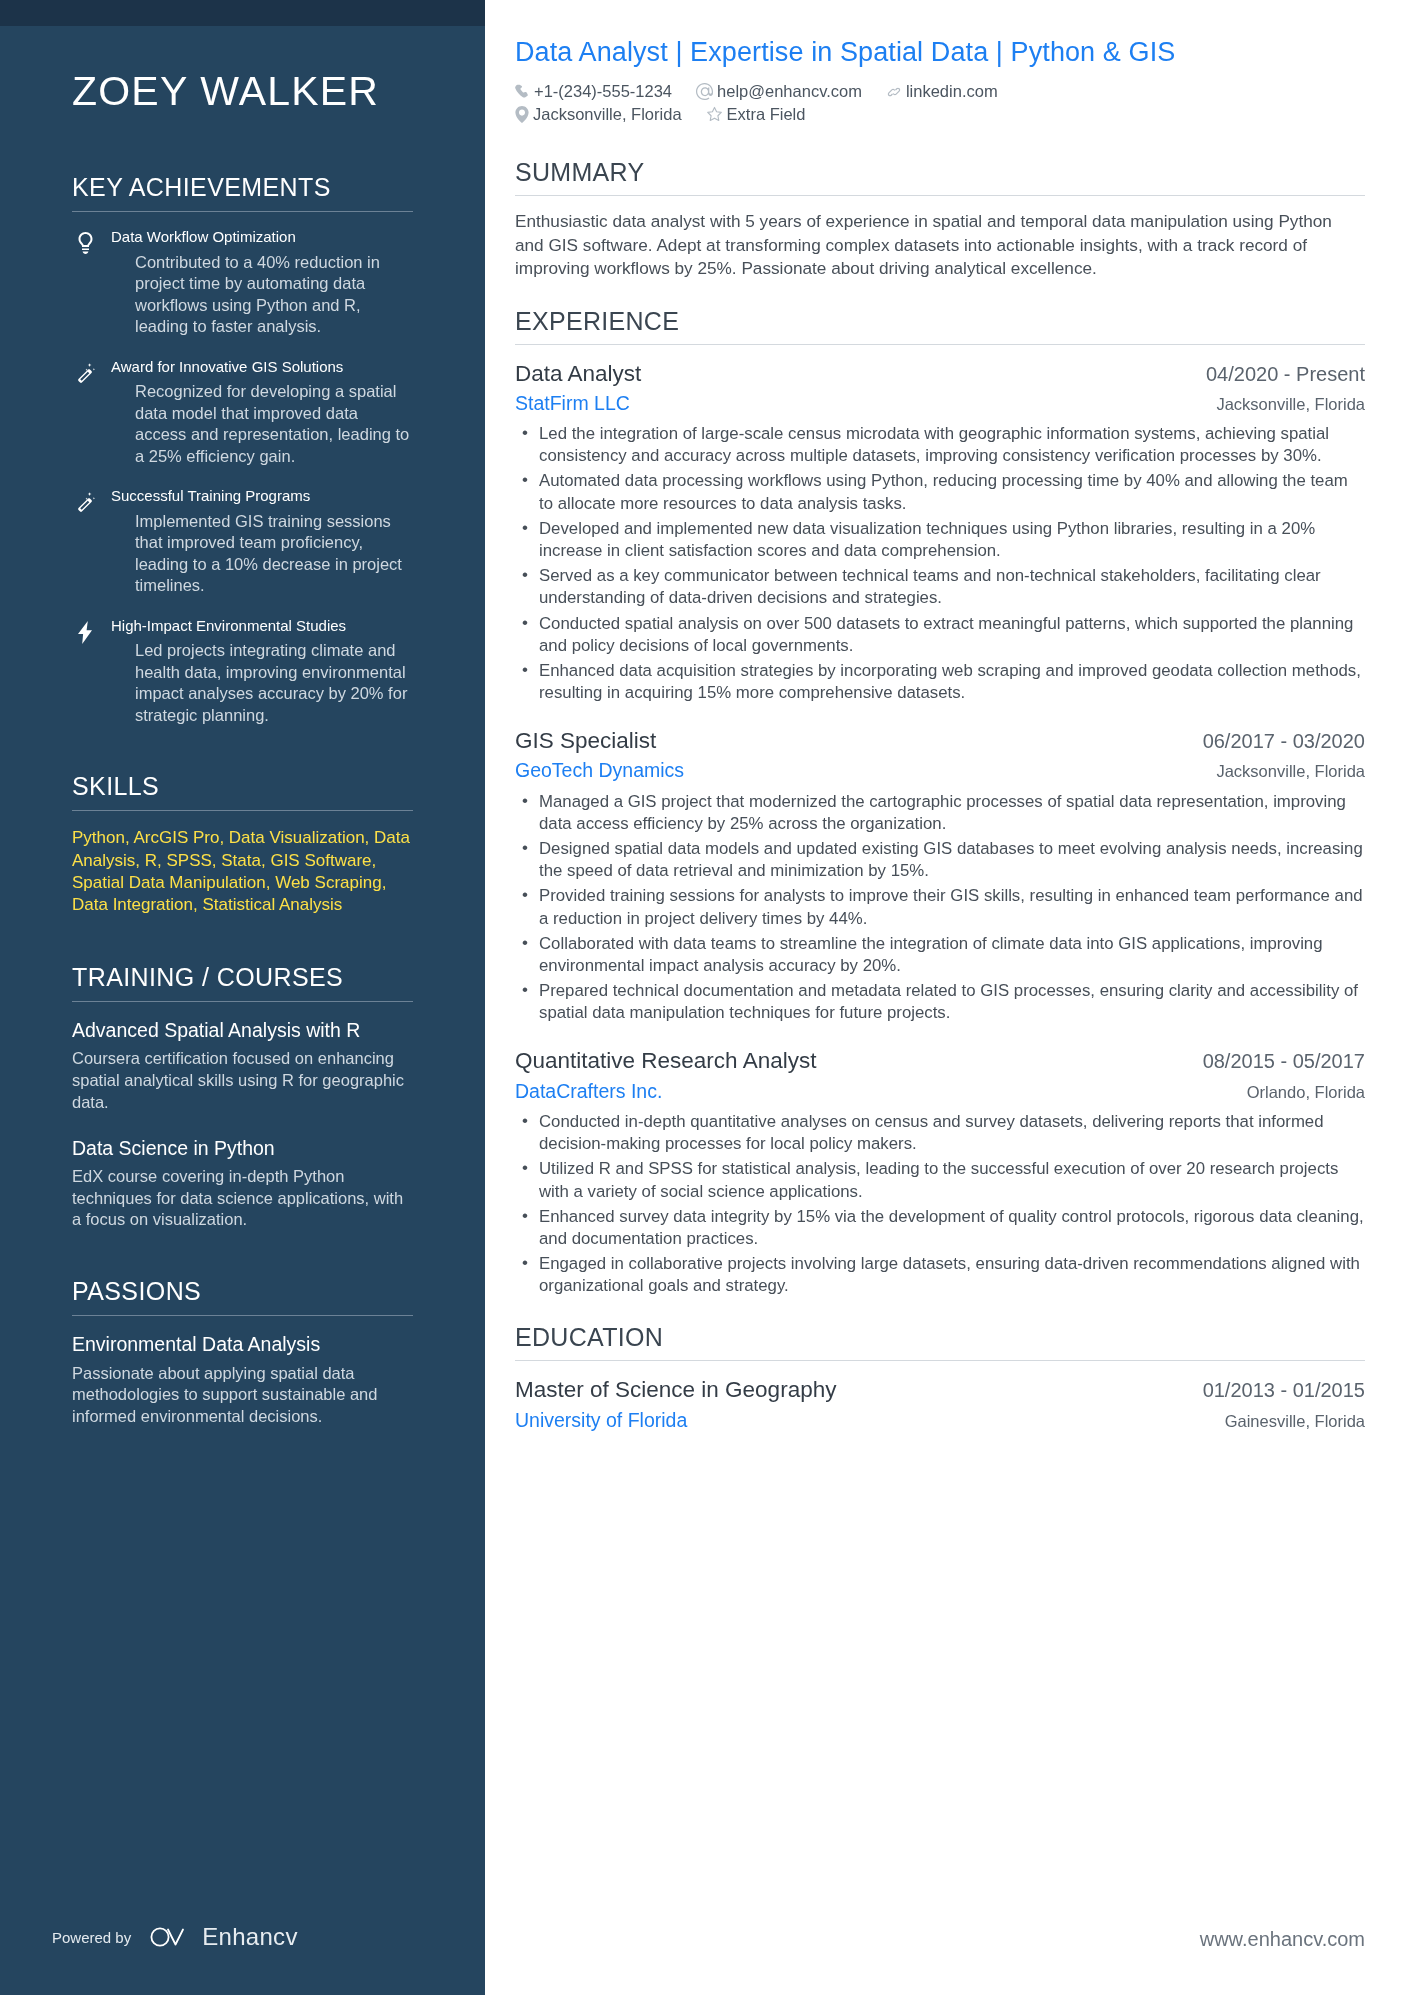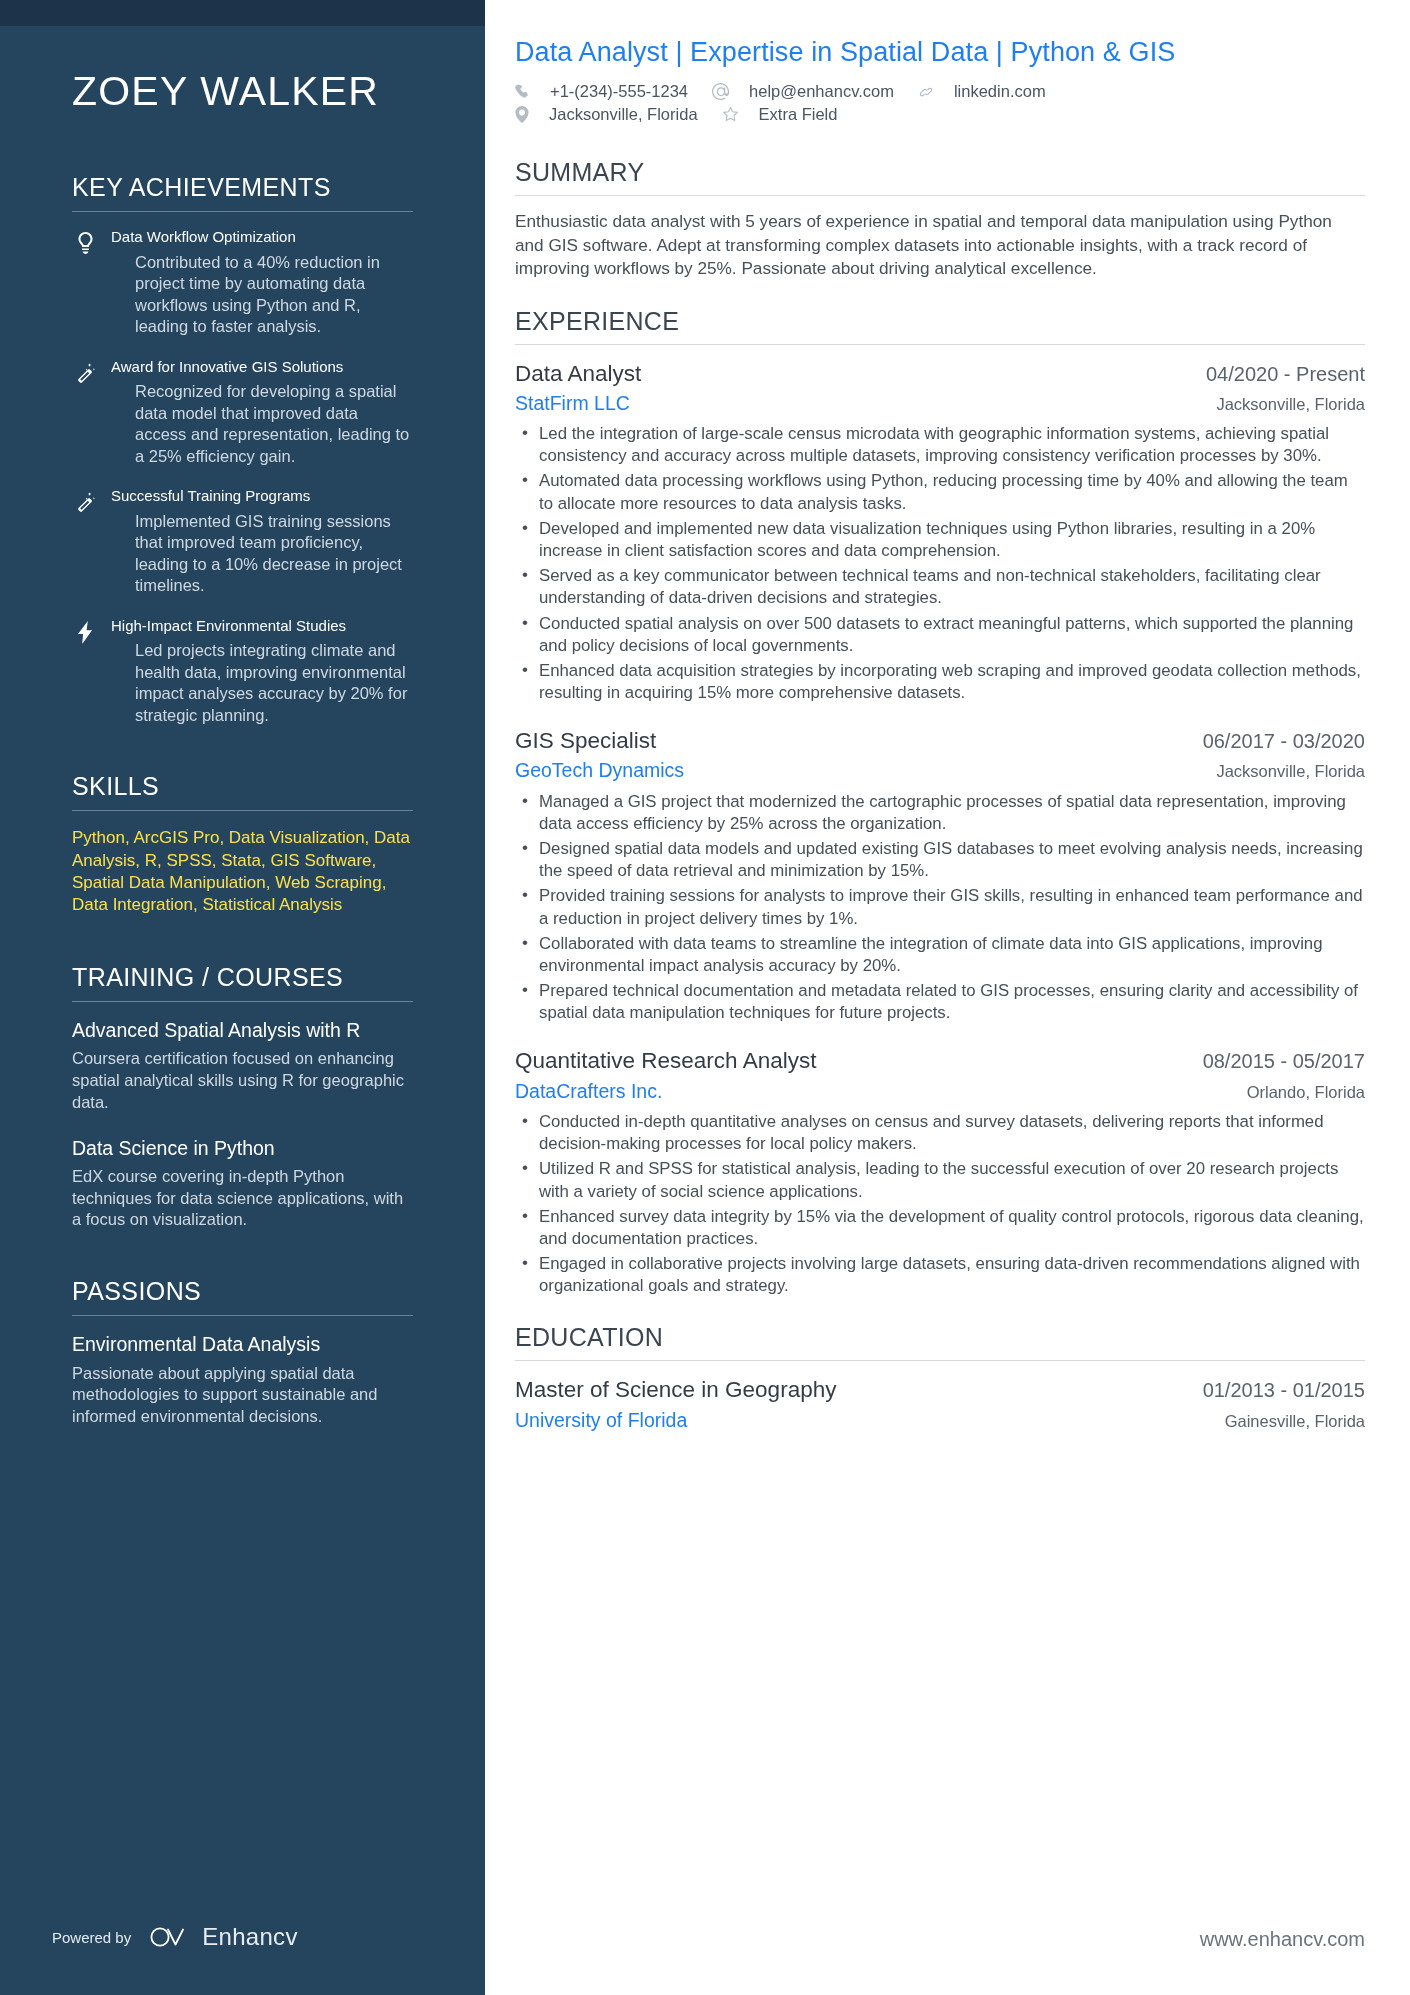--- a/index.html
+++ b/index.html
@@ -75,21 +75,21 @@
   .headline {
     color:#1d7ff2;
     font-size:27px;
     font-weight:400;
     line-height:1.2;
     margin-bottom:14px;
     letter-spacing:0.1px;
   }
   .contact-rows { margin-bottom:34px; }
   .contact-row { display:flex; flex-wrap:wrap; align-items:center; gap:0; margin-bottom:4px; }
-  .contact-item { display:flex; align-items:center; gap:20px; margin-right:24px; }
+  .contact-item { display:flex; align-items:center; gap:4px; margin-right:24px; }
   .contact-item svg { display:block; fill:#b4bcc4; }
   .contact-text { font-size:16.5px; color:#4b5560; }
 
   .sec-h {
     font-size:25px; font-weight:400; color:#3a4550; letter-spacing:0.3px;
     padding-bottom:8px;
   }
   .sec-rule { height:1px; background:#d4d9de; width:100%; margin-bottom:14px; }
   .sec { margin-bottom:26px; }
 
@@ -311,21 +311,21 @@
           <span class="job-title">GIS Specialist</span>
           <span class="job-date">06/2017 - 03/2020</span>
         </div>
         <div class="job-row">
           <span class="job-company">GeoTech Dynamics</span>
           <span class="job-loc">Jacksonville, Florida</span>
         </div>
         <ul class="bullets">
           <li>Managed a GIS project that modernized the cartographic processes of spatial data representation, improving data access efficiency by 25% across the organization.</li>
           <li>Designed spatial data models and updated existing GIS databases to meet evolving analysis needs, increasing the speed of data retrieval and minimization by 15%.</li>
-          <li>Provided training sessions for analysts to improve their GIS skills, resulting in enhanced team performance and a reduction in project delivery times by 1%.</li>
+          <li>Provided training sessions for analysts to improve their GIS skills, resulting in enhanced team performance and a reduction in project delivery times by 44%.</li>
           <li>Collaborated with data teams to streamline the integration of climate data into GIS applications, improving environmental impact analysis accuracy by 20%.</li>
           <li>Prepared technical documentation and metadata related to GIS processes, ensuring clarity and accessibility of spatial data manipulation techniques for future projects.</li>
         </ul>
       </div>
 
       <div class="job">
         <div class="job-row">
           <span class="job-title">Quantitative Research Analyst</span>
           <span class="job-date">08/2015 - 05/2017</span>
         </div>

